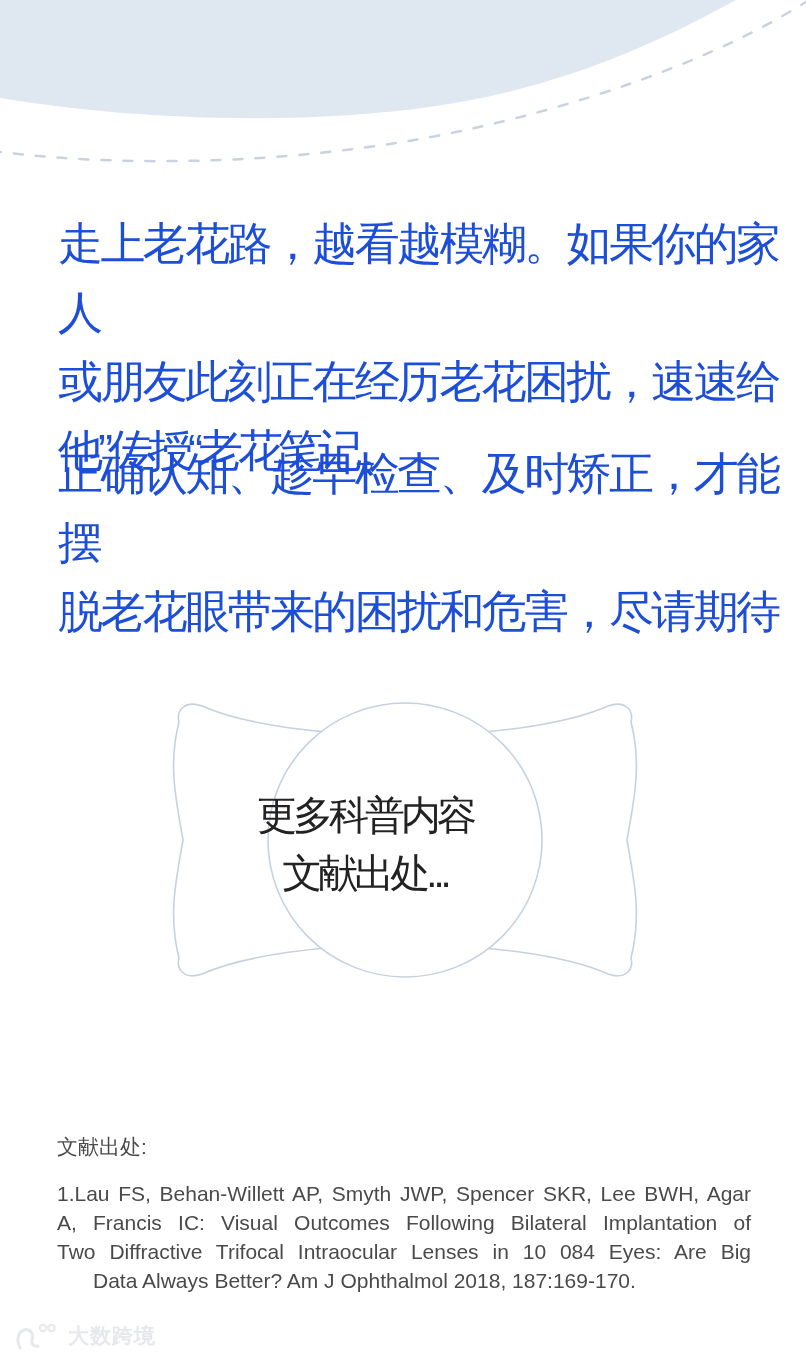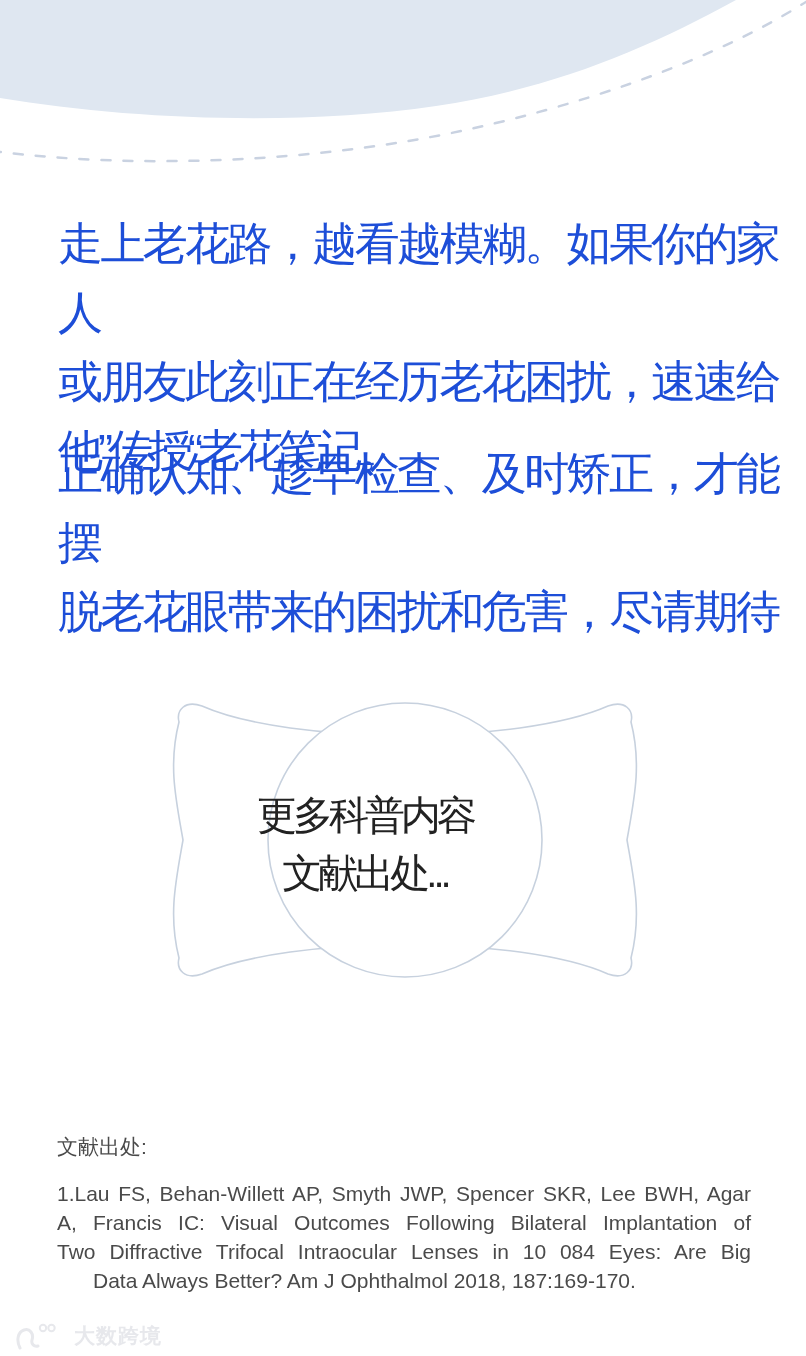--- a/index.html
+++ b/index.html
@@ -73,21 +73,21 @@
   }
   .cite-full { text-align: justify; text-align-last: justify; }
   .cite-last { text-align: left; margin-left: 36px; }
 
   
   #watermark {
     position: absolute;
     left: 14px; top: 1322px;
     display: flex;
     align-items: center;
-    gap: 18px;
+    gap: 12px;
     color: #e7e8ec;
     font-size: 21px;
     font-weight: bold;
     letter-spacing: 1px;
   }
   #watermark svg { display: block; }
 </style>
 </head>
 <body>
 

